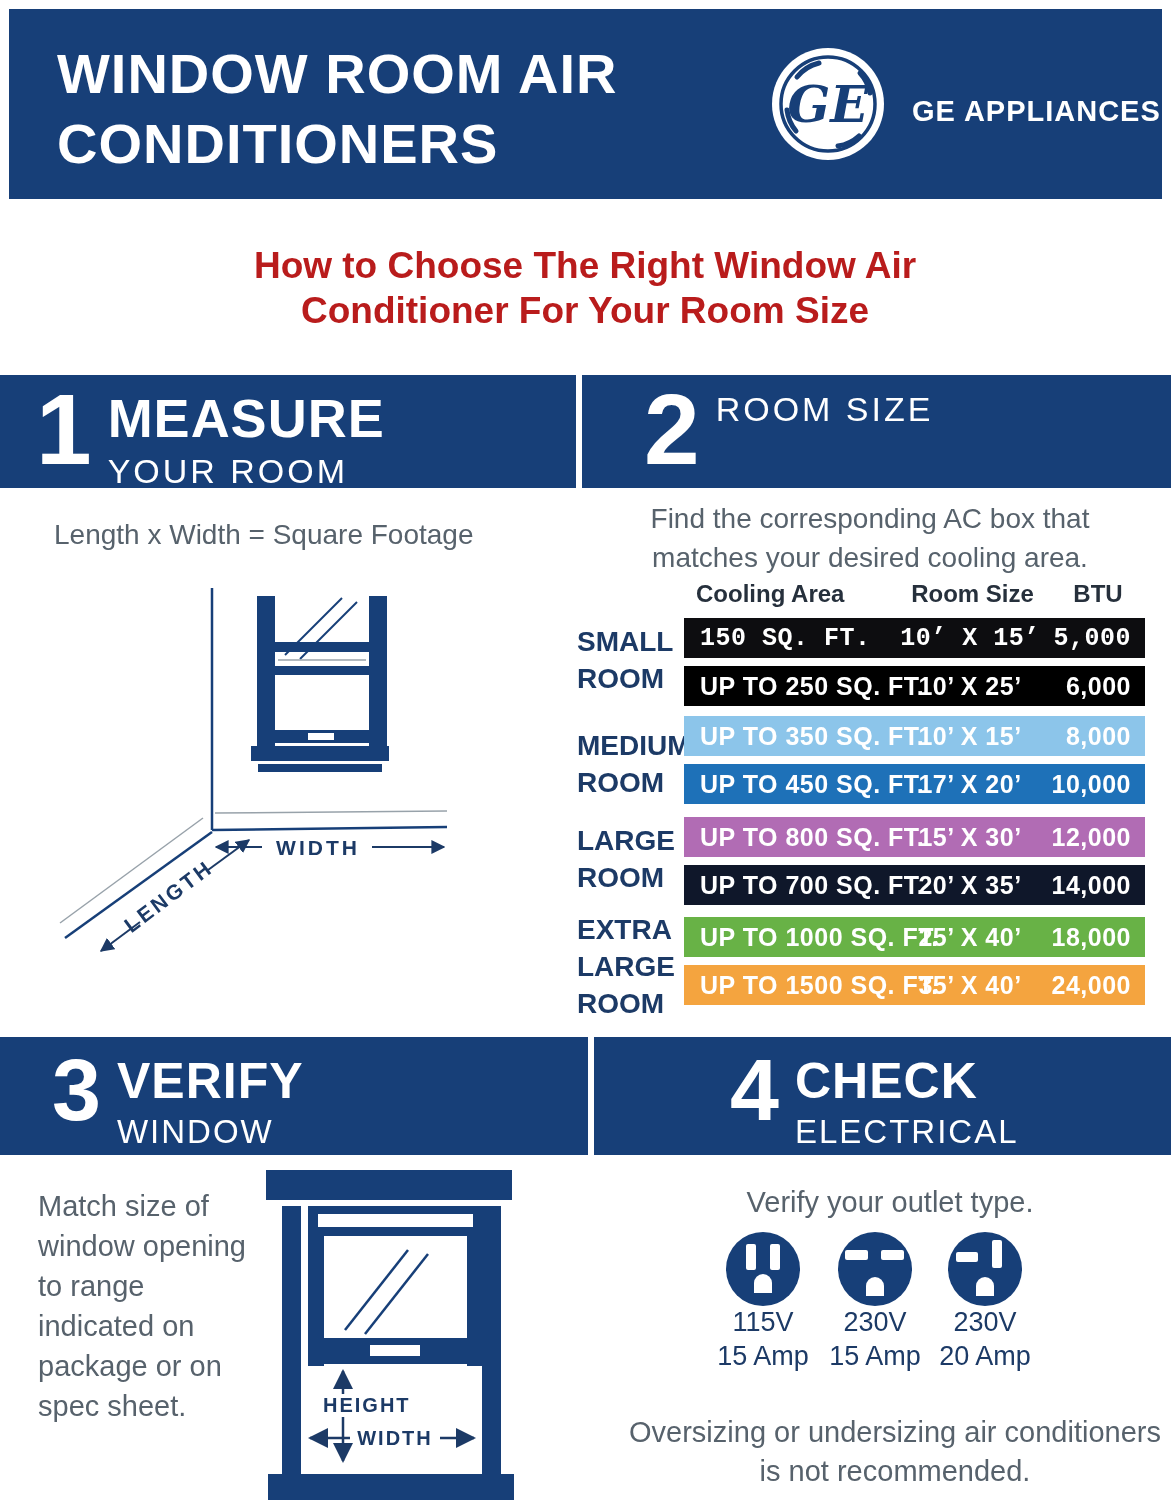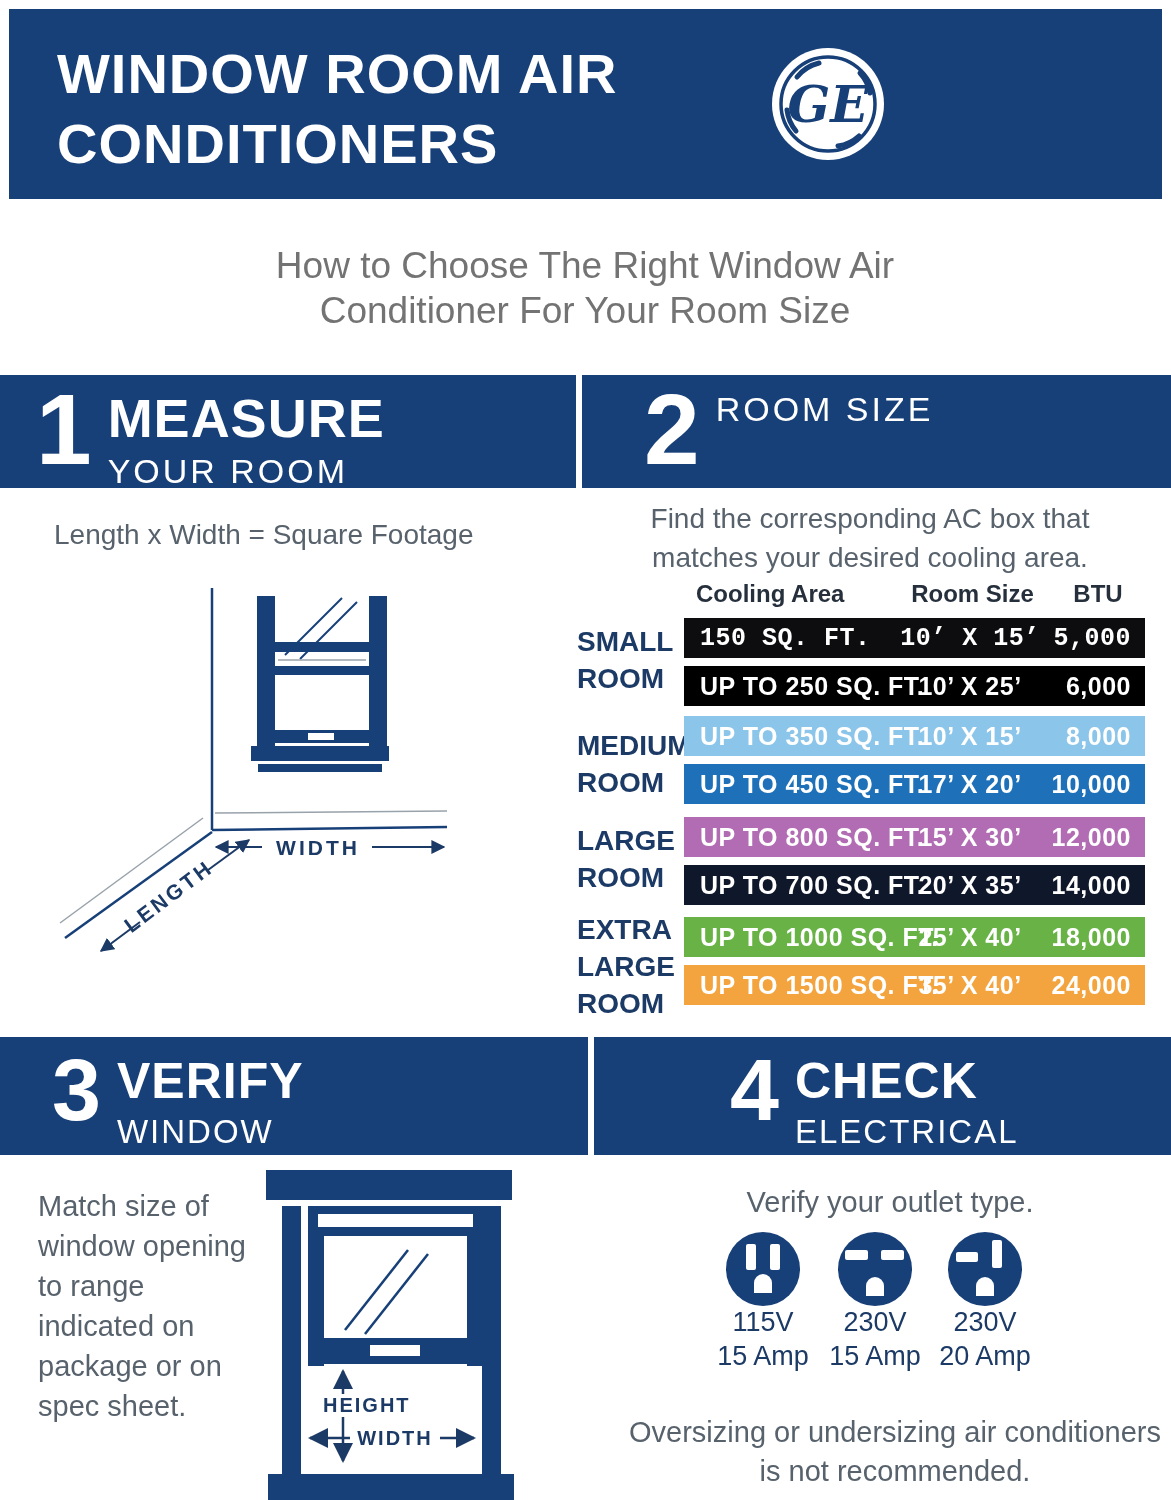--- a/index.html
+++ b/index.html
@@ -9,21 +9,21 @@
 
   
   .banner { position:absolute; left:9px; top:9px; width:1153px; height:190px; background:#173F78; }
   .banner-title { position:absolute; left:48px; top:30px; color:#ffffff; font-size:56px;
                   font-weight:bold; line-height:70px; letter-spacing:1px; }
   .brand { position:absolute; left:903px; top:86px; color:#ffffff; font-size:29px;
            font-weight:bold; letter-spacing:1px; }
 
   
   .intro { position:absolute; left:215px; top:243px; width:740px; text-align:center;
-           color:#737373; font-size:37px; font-weight:normal; line-height:1.22; }
+           color:#b91c1c; font-size:37px; font-weight:bold; line-height:1.22; }
 
   
   .band { position:absolute; left:0; width:1171px; background:#173F78; }
   .band-a { top:375px; height:113px; }
   .band-b { top:1037px; height:118px; }
   .divider { position:absolute; background:#ffffff; }
   .step { position:absolute; display:flex; gap:16px; color:#ffffff; }
   .step .num { font-weight:bold; }
   .step .st { display:flex; flex-direction:column; margin-top:4px; }
   .step .t1 { font-weight:bold; letter-spacing:1px; }
@@ -68,20 +68,21 @@
     </div>
     <svg class="abs" style="left:761px; top:37px;" width="116" height="116" viewBox="0 0 116 116">
       <circle cx="58" cy="58" r="56" fill="#ffffff"></circle>
       <circle cx="58" cy="58" r="47" fill="none" stroke="#173F78" stroke-width="3.5"></circle>
       <path d="M 27,31 A 40,40 0 0 1 49,17" fill="none" stroke="#173F78" stroke-width="5" stroke-linecap="round"></path>
       <path d="M 90,27 A 40,40 0 0 1 100,47" fill="none" stroke="#173F78" stroke-width="5" stroke-linecap="round"></path>
       <path d="M 89,90 A 40,40 0 0 1 68,100" fill="none" stroke="#173F78" stroke-width="5" stroke-linecap="round"></path>
       <path d="M 26,85 A 40,40 0 0 1 17,64" fill="none" stroke="#173F78" stroke-width="5" stroke-linecap="round"></path>
       <text x="58" y="76" text-anchor="middle" font-family="DejaVu Serif, serif" font-style="italic" font-weight="bold" font-size="50" fill="#173F78">GE</text>
     </svg>
+    <div class="brand">GE APPLIANCES</div>
   </div>
 
   <div class="intro">How to Choose The Right Window Air Conditioner For Your Room Size</div>
 
   <div class="band band-a"></div>
   <div class="divider" style="left:576px; top:375px; width:6px; height:113px;"></div>
 
   <div class="step sz-a" style="left:36px; top:383px;">
     <div class="num">1</div>
     <div class="st">

